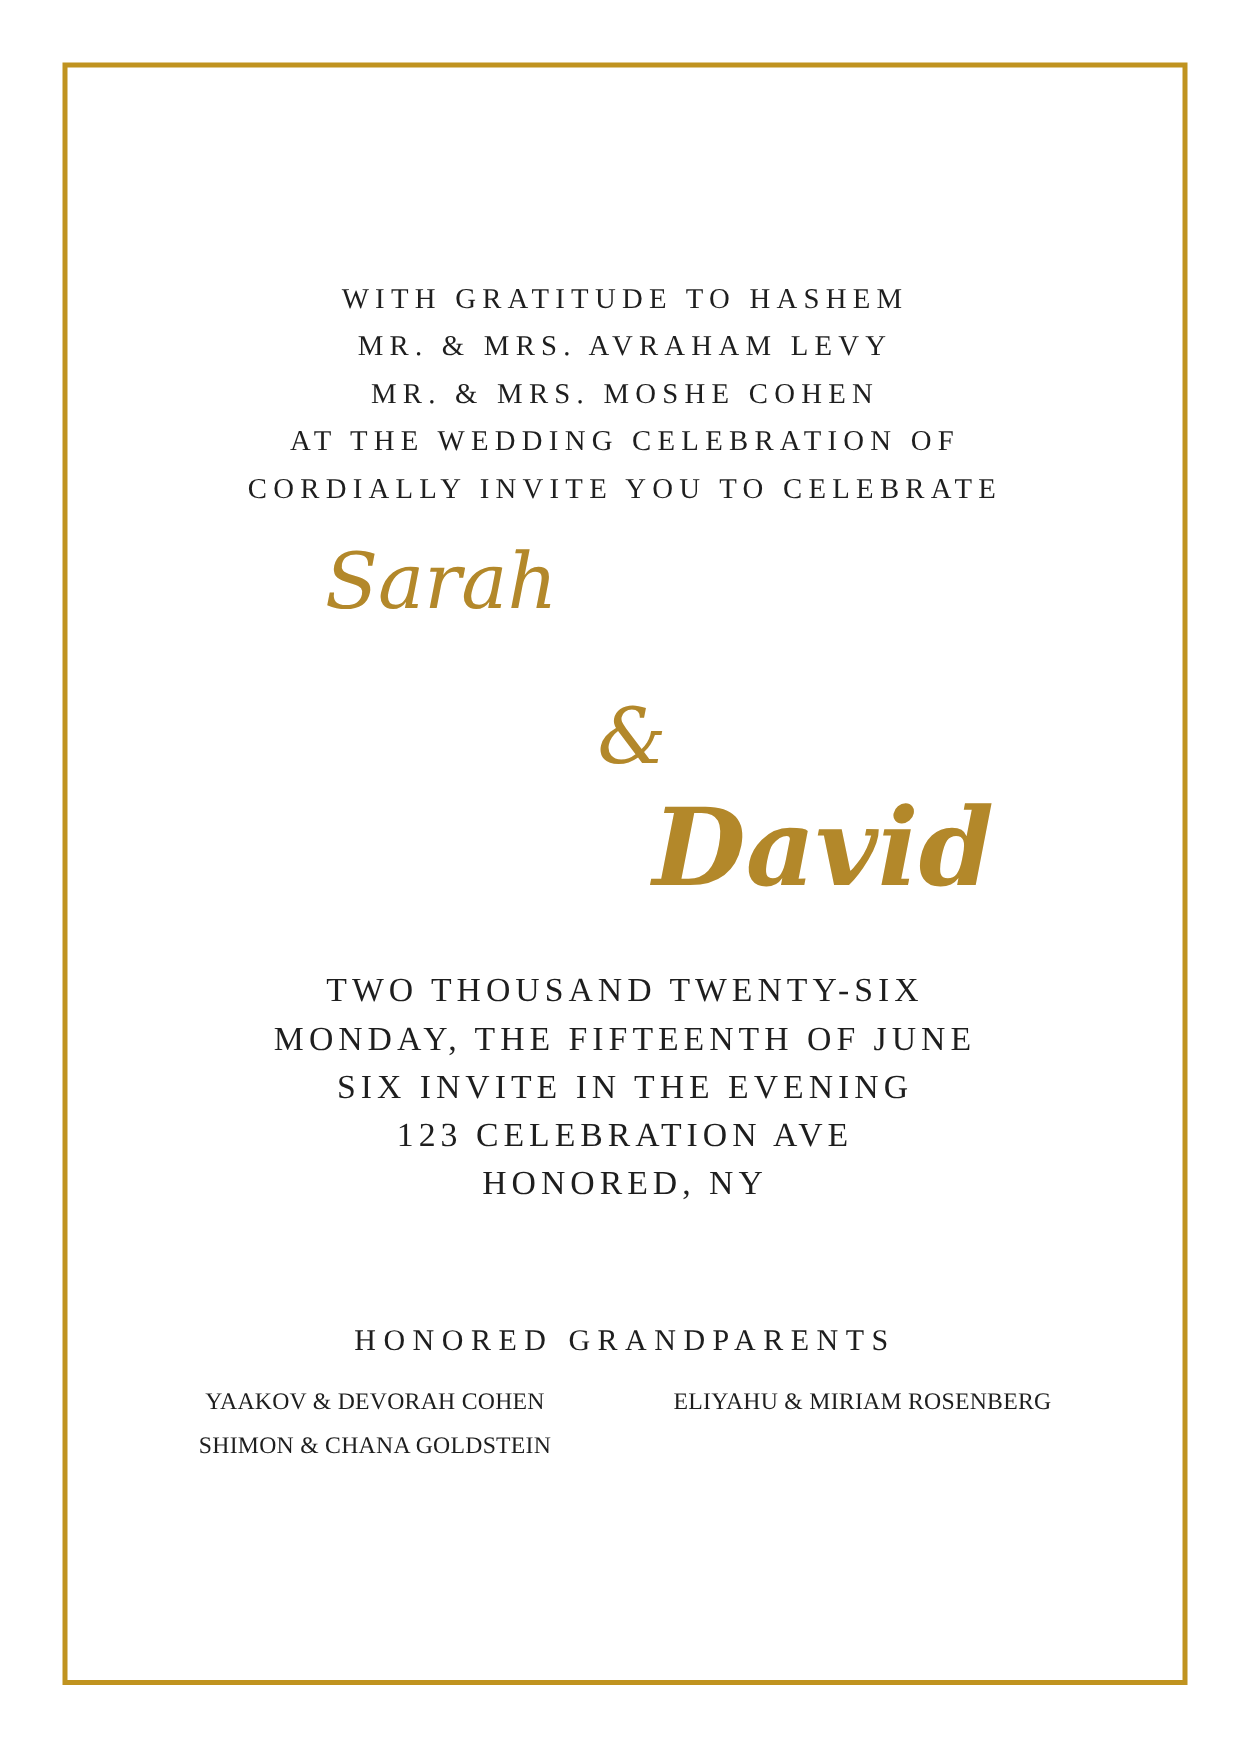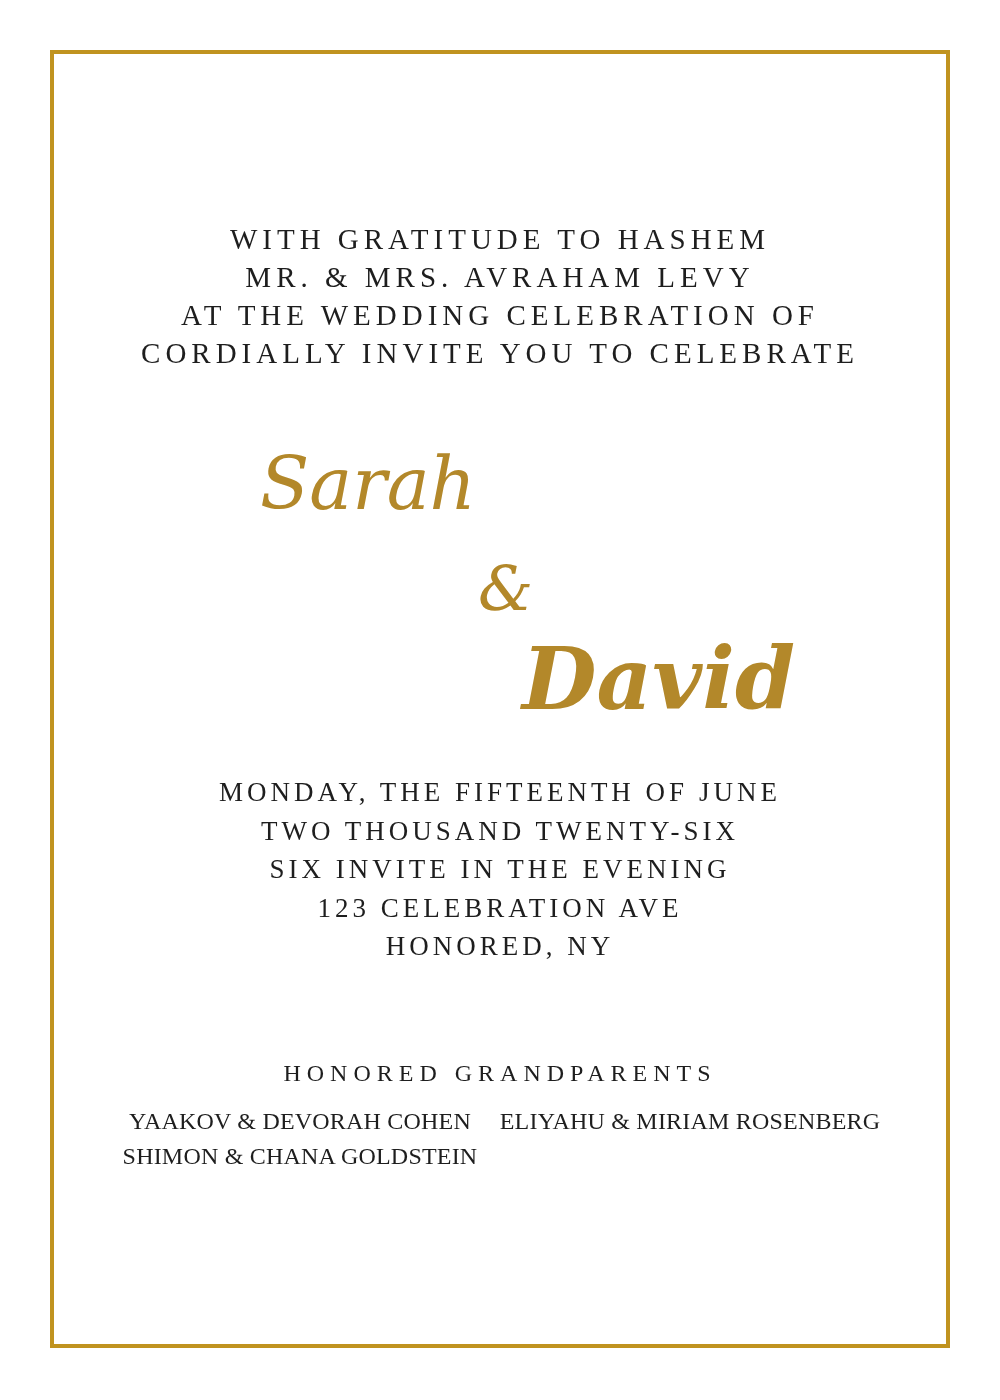--- a/index.html
+++ b/index.html
@@ -25,21 +25,21 @@
     width: 900px;
     height: 1298px;
     border: 4px solid var(--gold-border);
   }
   .header-block {
     position: absolute;
     top: 220px;
     left: 0;
     width: 1000px;
     text-align: center;
-    font-size: 29px;
+    font-size: 23px;
     letter-spacing: 5px;
     line-height: 38px;
     white-space: nowrap;
   }
   .details-block {
     position: absolute;
     top: 773px;
     left: 0;
     width: 1000px;
     text-align: center;
@@ -49,68 +49,69 @@
     white-space: nowrap;
   }
   .script {
     position: absolute;
     color: var(--gold-script);
     font-family: "DejaVu Serif", serif;
     font-style: italic;
     white-space: nowrap;
     line-height: 1;
   }
-  .script-bride  { left: 260px; top: 448px; font-size: 72px; }
+  .script-bride  { left: 260px; top: 434px; font-size: 62px; }
   .script-amp    { left: 478px; top: 558px; font-size: 62px; }
   .script-groom  { left: 522px; top: 636px; font-size: 86px; font-weight: bold; }
   .gp-title {
     position: absolute;
     top: 1058px;
     left: 0;
     width: 1000px;
     text-align: center;
     font-size: 24px;
     letter-spacing: 6px;
     line-height: 30px;
     white-space: nowrap;
   }
   .gp-col {
     position: absolute;
     top: 1104px;
     width: 420px;
     text-align: center;
-    font-size: 24px;
+    font-size: 19px;
     letter-spacing: 0.2px;
     line-height: 35px;
     white-space: nowrap;
   }
   .gp-col-left  { left: 90px; }
   .gp-col-right { left: 480px; }
 </style>
 </head>
 <body>
 
 <div class="card">
 
   <div class="frame"></div>
 
   <div class="header-block">
     <div>WITH GRATITUDE TO HASHEM</div>
     <div>MR. &amp; MRS. AVRAHAM LEVY</div>
+    <div>MR. &amp; MRS. MOSHE COHEN</div>
     <div>AT THE WEDDING CELEBRATION OF</div>
     <div>CORDIALLY INVITE YOU TO CELEBRATE</div>
   </div>
 
   <div class="script script-bride">Sarah</div>
   <div class="script script-amp">&amp;</div>
   <div class="script script-groom">David</div>
 
   <div class="details-block">
+    <div>TWO THOUSAND TWENTY-SIX</div>
     <div>MONDAY, THE FIFTEENTH OF JUNE</div>
-    <div>TWO THOUSAND TWENTY-SIX</div>
     <div>SIX INVITE IN THE EVENING</div>
     <div>123 CELEBRATION AVE</div>
     <div>HONORED, NY</div>
   </div>
 
   <div class="gp-title">HONORED GRANDPARENTS</div>
 
   <div class="gp-col gp-col-left">
     <div>YAAKOV &amp; DEVORAH COHEN</div>
     <div>SHIMON &amp; CHANA GOLDSTEIN</div>

